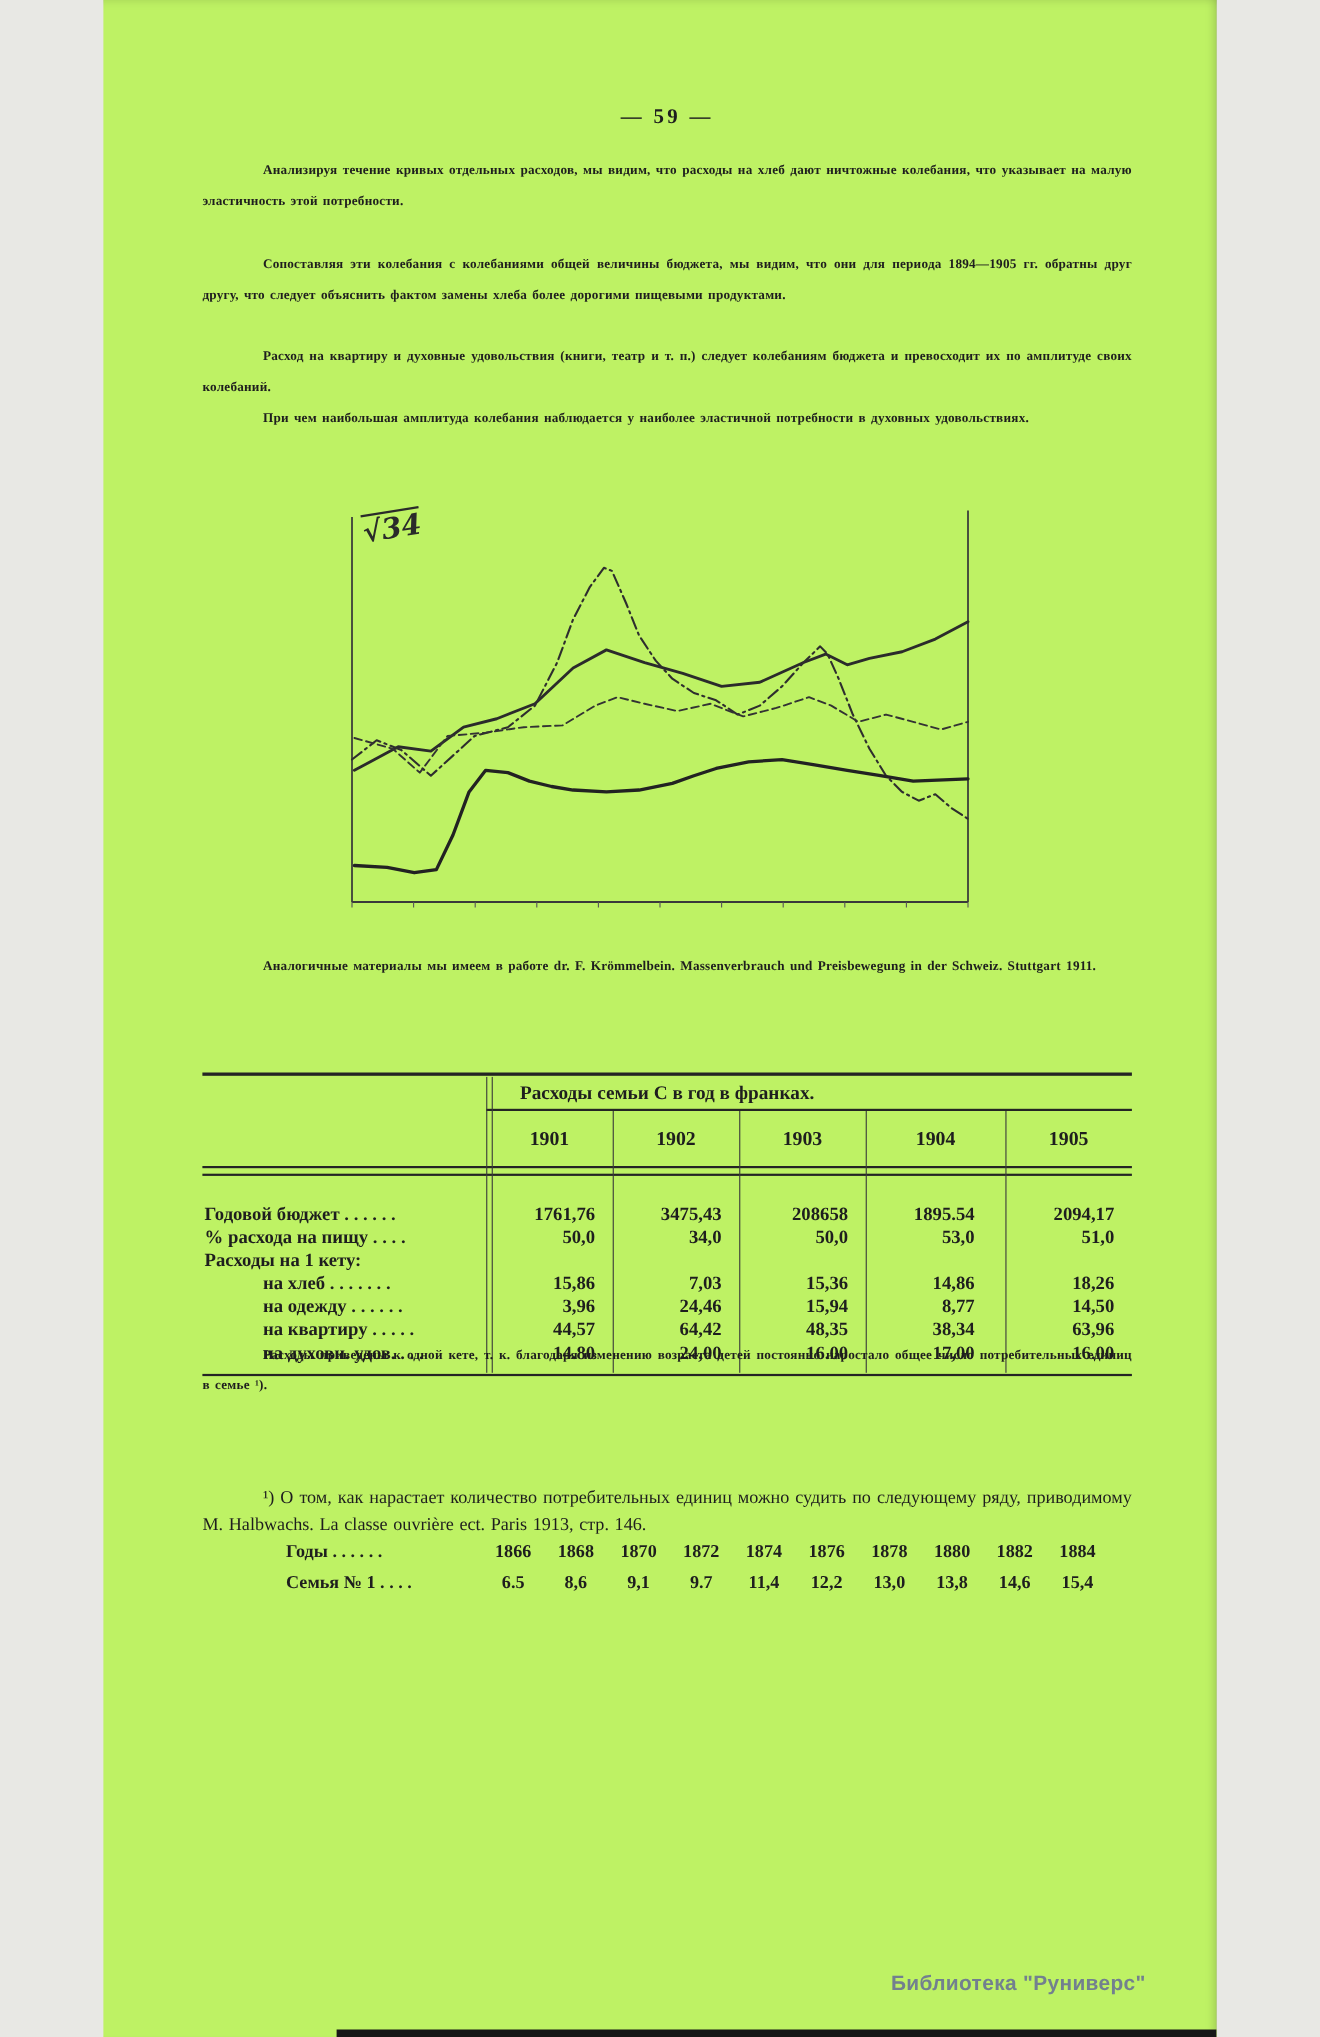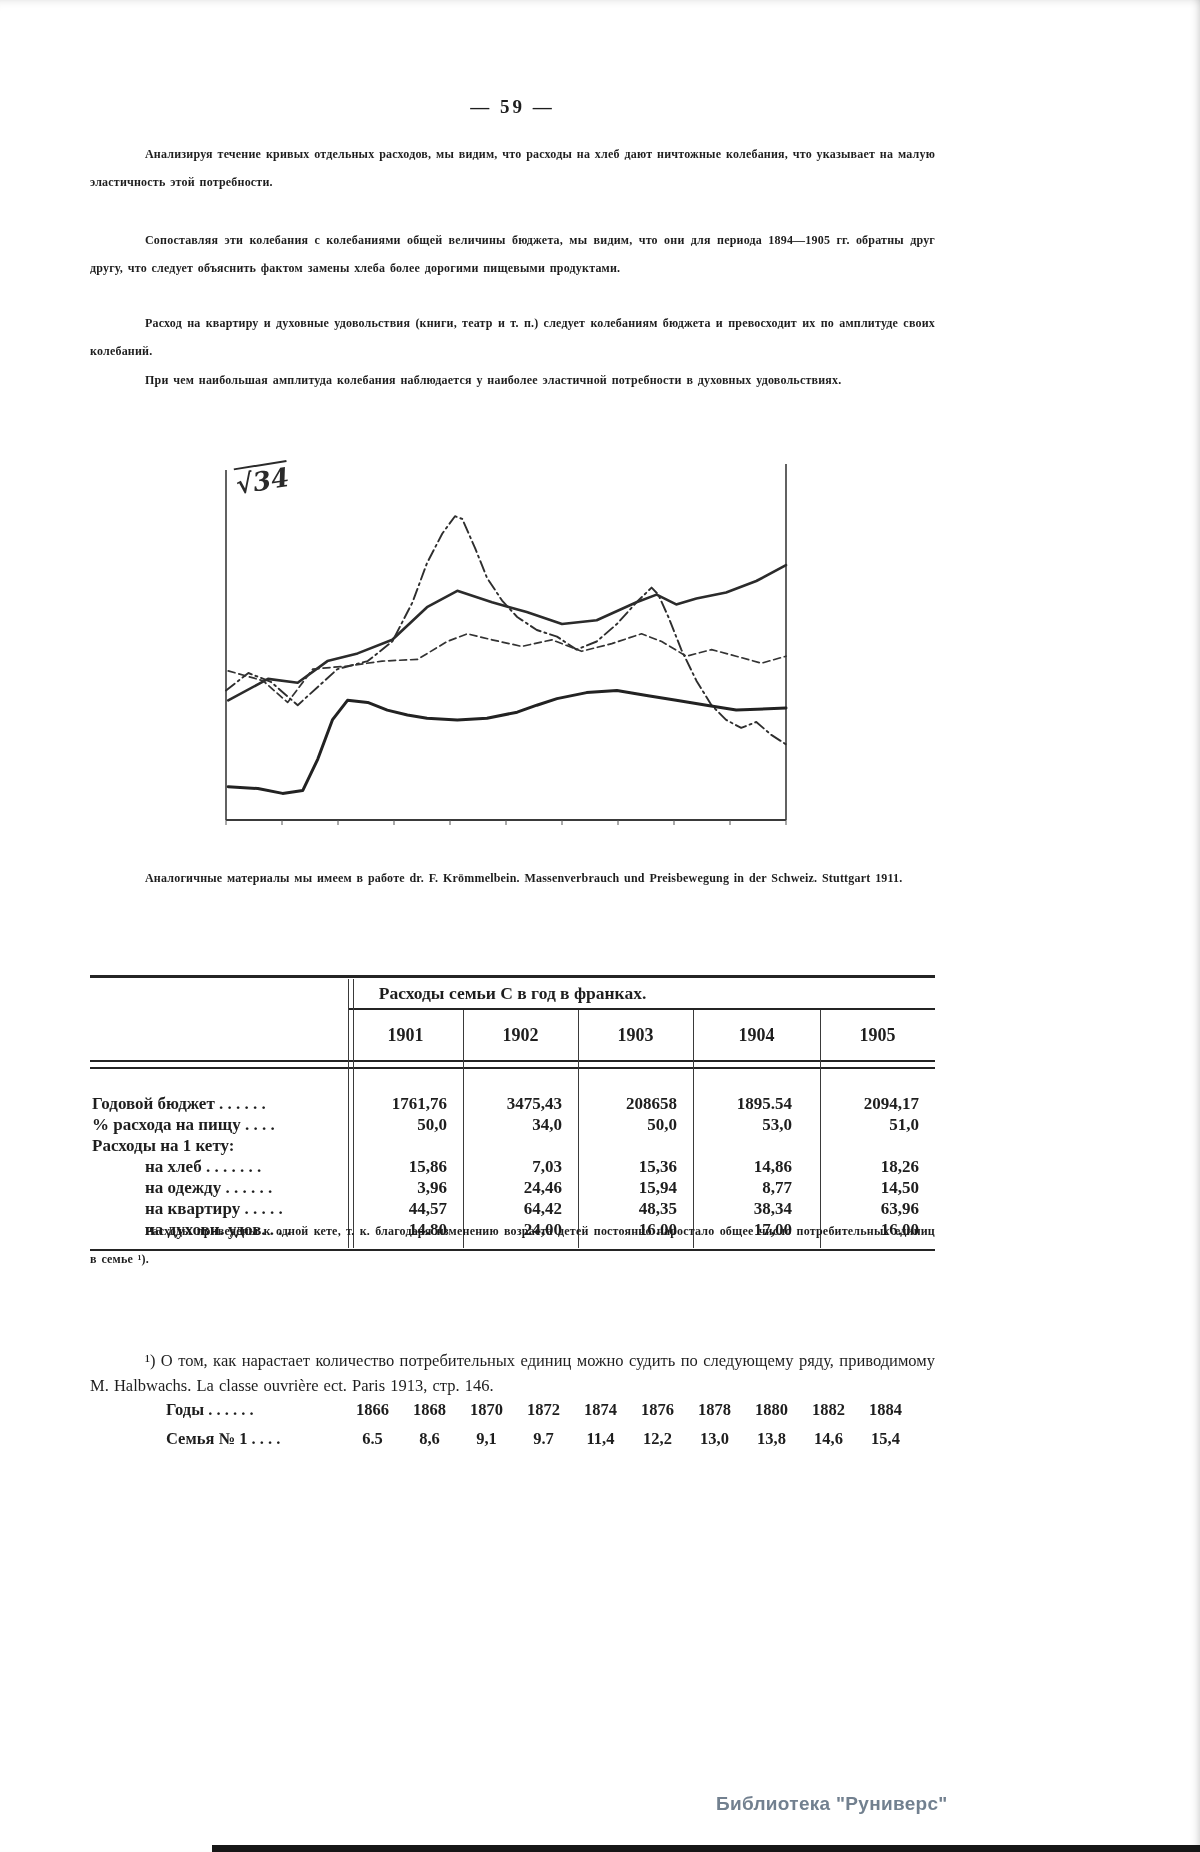--- a/index.html
+++ b/index.html
@@ -1,18 +1,18 @@
 <!DOCTYPE html>
 <html><head>
 <meta charset="utf-8">
 <style>
   html,body{margin:0;padding:0;background:#e8e8e4;}
   .page{
-    position:relative; width:1200px; height:1852px; margin:0 auto;
-    background:#ffffff; color:#1e1e1e; overflow:hidden;
+    position:relative; width:1012px; height:1852px; margin:0 auto;
+    background:#bef264; color:#1e1e1e; overflow:hidden;
     font-family:"Liberation Serif", serif;
     box-shadow: inset -8px 0 10px -8px rgba(0,0,0,.25), inset 0 8px 10px -8px rgba(0,0,0,.12);
   }
   .abs{position:absolute;}
   .page-number{
     left:90px; top:96px; width:845px; text-align:center;
     font-size:19px; font-weight:bold; letter-spacing:3px;
   }
   .para{
     left:90px; width:845px; text-align:justify; text-indent:55px;

